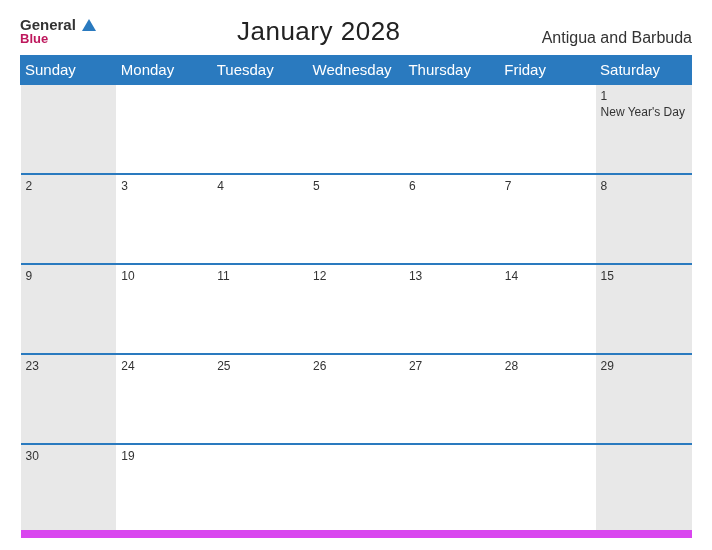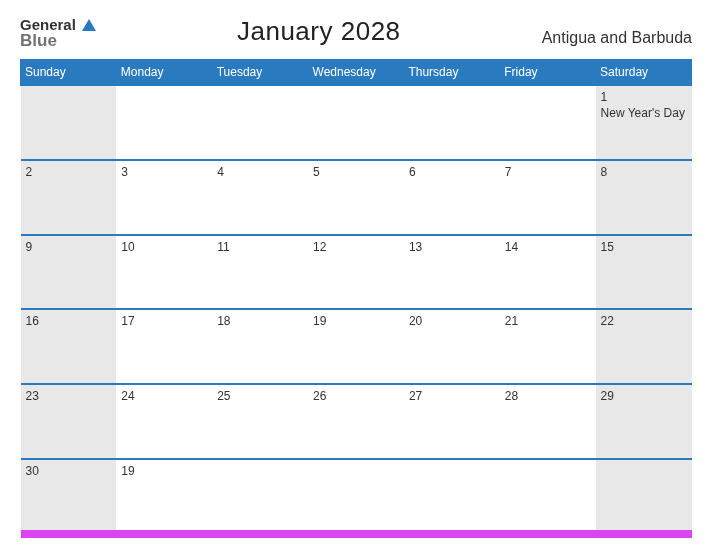--- a/index.html
+++ b/index.html
@@ -39,23 +39,23 @@
     .logo-triangle {
       width: 0;
       height: 0;
       border-left: 7px solid transparent;
       border-right: 7px solid transparent;
       border-bottom: 12px solid #2a7abf;
       display: inline-block;
       margin-left: 2px;
     }
     .logo-blue {
-      font-size: 17px;
+      font-size: 13px;
       font-weight: bold;
-      color: #737373;
+      color: #be185d;
       margin-top: -2px;
     }
     .title-block {
       text-align: center;
       flex: 1;
     }
     .calendar-title {
       font-size: 26px;
       font-weight: normal;
       color: #222;
@@ -70,21 +70,21 @@
     }
     .calendar-table {
       width: 100%;
       border-collapse: collapse;
       flex: 1;
       table-layout: fixed;
     }
     .calendar-table thead tr th {
       background-color: #2a7abf;
       color: #fff;
-      font-size: 12px;
+      font-size: 15px;
       font-weight: normal;
       padding: 5px 4px;
       text-align: left;
       border: 1px solid #2a7abf;
     }
     .calendar-table tbody tr td {
       border: none;
       border-top: 2px solid #2a7abf;
       vertical-align: top;
       padding: 4px 5px 2px 5px;
@@ -200,43 +200,20 @@
           </td>
           <td>
             <span class="day-num">14</span>
           </td>
           <td class="sat-col">
             <span class="day-num">15</span>
           </td>
         </tr>
         <tr>
           <td class="sun-col">
-            <span class="day-num">16</span>
-          </td>
-          <td>
-            <span class="day-num">17</span>
-          </td>
-          <td>
-            <span class="day-num">18</span>
-          </td>
-          <td>
-            <span class="day-num">19</span>
-          </td>
-          <td>
-            <span class="day-num">20</span>
-          </td>
-          <td>
-            <span class="day-num">21</span>
-          </td>
-          <td class="sat-col">
-            <span class="day-num">22</span>
-          </td>
-        </tr>
-        <tr>
-          <td class="sun-col">
             <span class="day-num">23</span>
           </td>
           <td>
             <span class="day-num">24</span>
           </td>
           <td>
             <span class="day-num">25</span>
           </td>
           <td>
             <span class="day-num">26</span>

